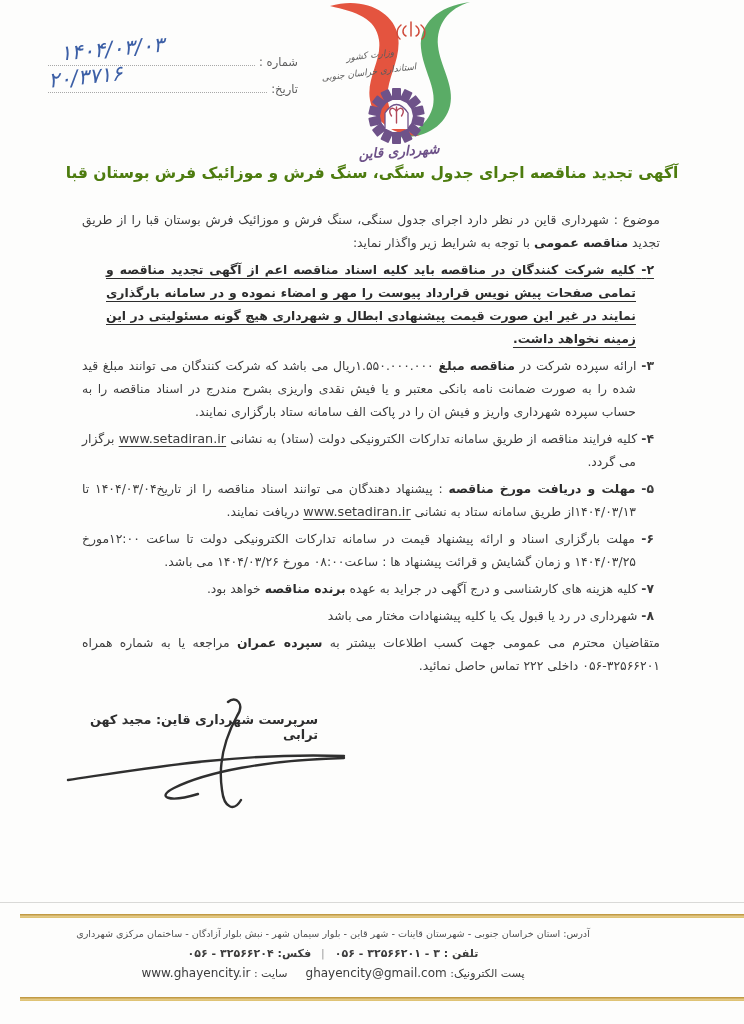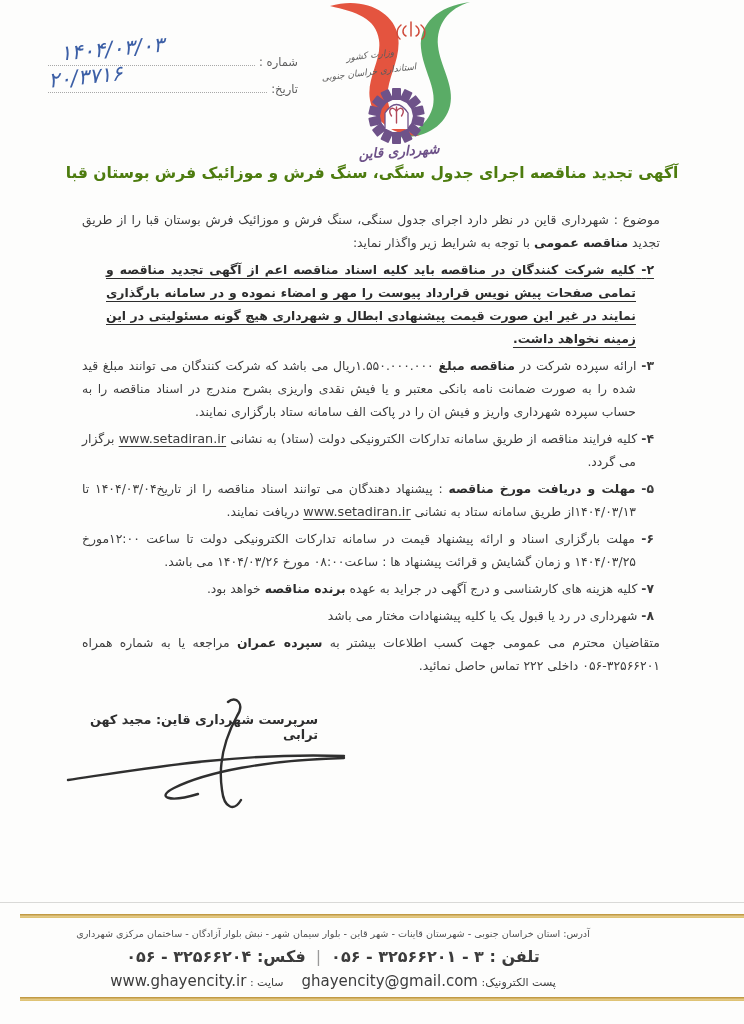--- a/index.html
+++ b/index.html
@@ -59,24 +59,24 @@
   
   .footer-hairline { position:absolute; top:902px; left:0; width:744px; height:1px;
                      background:#d9d9d7; }
   .gold-line { position:absolute; left:20px; width:724px; height:4px;
                background:linear-gradient(#b98f35, #e8d090 70%, #d9ba62); }
   .gold-top { top:914px; }
   .gold-bottom { top:997px; }
   .footer-text { position:absolute; top:928px; left:0; width:618px; text-align:center;
                  direction:rtl; color:#474747;margin-left:24px; }
   .footer-address { font-size:9.6px; margin-bottom:8px; color:#4f4f4f; }
-  .footer-phone { font-size:16px; font-weight:600; color:#3c3c3c; margin-bottom:6px; }
+  .footer-phone { font-size:11px; font-weight:600; color:#3c3c3c; margin-bottom:6px; }
   .footer-sep { color:#9a9a9a; padding:0 10px; font-weight:normal; }
   .footer-contact { font-size:11px; color:#3c3c3c; }
-  .ltr { direction:ltr; unicode-bidi:embed; font-size:15px; }
+  .ltr { direction:ltr; unicode-bidi:embed; font-size:12px; }
   .contact-gap { display:inline-block; width:18px; }
 </style>
 </head>
 <body>
 
 <div class="page">
 
   <div class="ref-block">
     <div class="ref-row">
       <span class="ref-label">شماره :</span>

